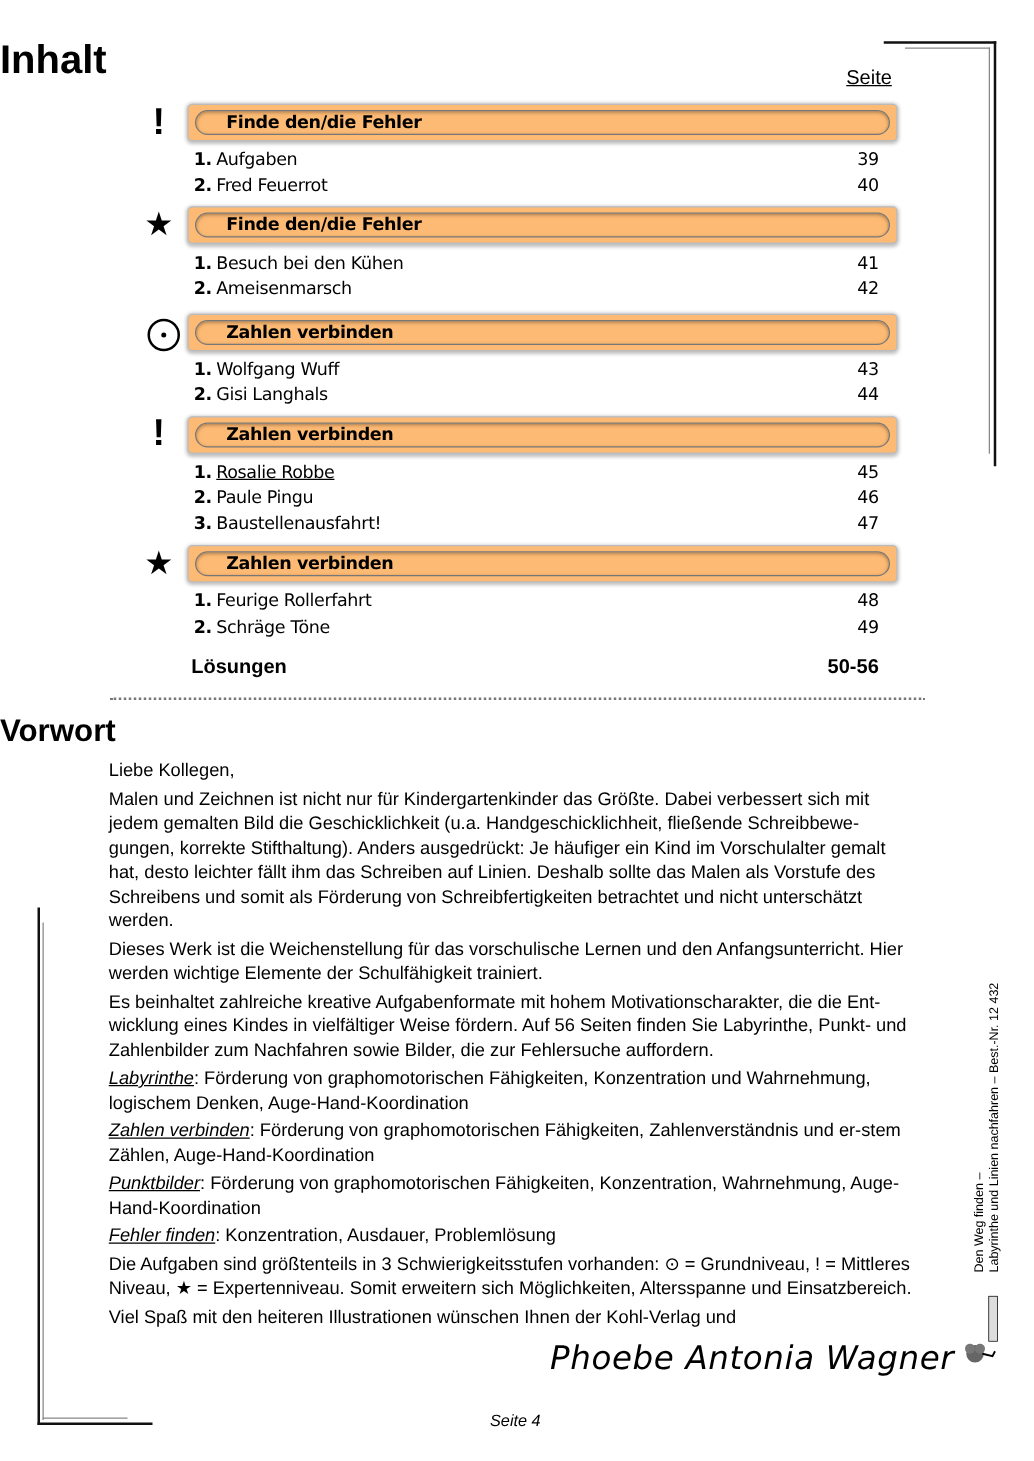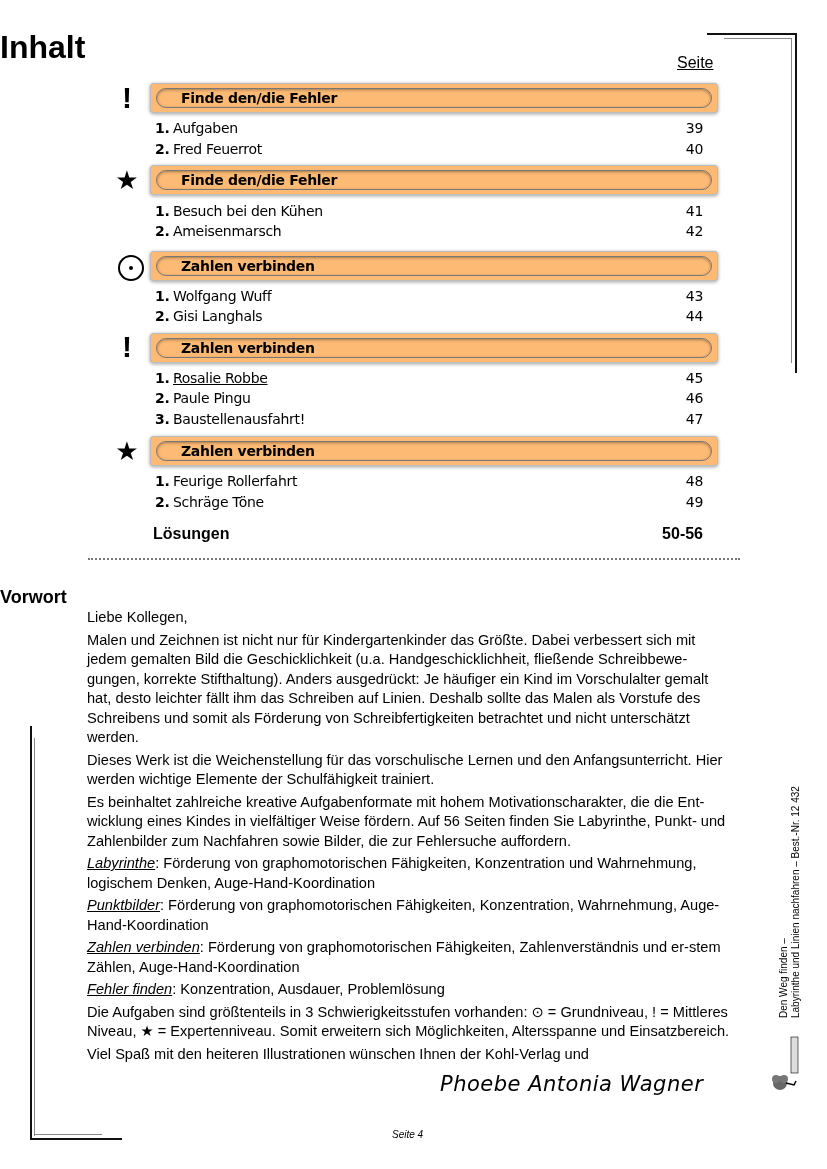--- a/index.html
+++ b/index.html
@@ -33,28 +33,28 @@
 
     .toc-item { position: absolute; left: 155px; width: 548px; height: 18px; font-size: 14px; font-family: "DejaVu Sans", sans-serif; letter-spacing: -0.3px; }
     .toc-num { font-weight: bold; display: inline-block; width: 18px; }
     .toc-page { position: absolute; right: 0; top: 0; }
 
     #loesungen { position: absolute; left: 153px; width: 550px; top: 525px; font-size: 16px; font-weight: bold; }
     #loesungen .toc-page { position: absolute; right: 0; top: 0; }
 
     .dotted { position: absolute; left: 88px; top: 558px; width: 652px; border-top: 2px dotted #777; height: 0; }
 
-    #vorwort-title { top: 571px; font-size: 18px; margin-top: 16px; }
+    #vorwort-title { top: 571px; font-size: 25px; }
 
     .body-text { position: absolute; left: 87px; width: 660px; font-size: 14.6px; line-height: 19.5px; font-family: "Liberation Sans", sans-serif; }
     .body-text p { margin: 0 12px 3px 0; }
     .body-text .term { font-style: italic; text-decoration: underline; }
 
-    #signature { position: absolute; left: 440px; top: 1072px; font-size: 21px; font-style: italic; font-family: "DejaVu Sans", sans-serif; letter-spacing: 0.5px; }
-    #page-footer { position: absolute; left: 392px; top: 1129px; font-size: 10px; font-style: italic; }
+    #signature { position: absolute; left: 440px; top: 1072px; font-size: 26px; font-style: italic; font-family: "DejaVu Sans", sans-serif; letter-spacing: 0.5px; }
+    #page-footer { position: absolute; left: 392px; top: 1129px; font-size: 13px; font-style: italic; }
 
     .side-text { position: absolute; transform: rotate(-90deg); transform-origin: left top; font-size: 10px; white-space: nowrap; font-family: "Liberation Sans", sans-serif; }
     #side-line1 { left: 778px; top: 1018px; }
     #side-line2 { left: 790px; top: 1018px; }
     #publisher-logo { position: absolute; left: 770px; top: 1035px; width: 30px; height: 60px; }
   </style>
 </head>
 <body>
 
 <div class="frame-line fr-top-outer"></div>
@@ -115,22 +115,22 @@
 <div class="dotted"></div>
 
 <div class="title" id="vorwort-title">Vorwort</div>
 
 <div class="body-text" style="top:608px;">
   <p>Liebe Kollegen,</p>
   <p>Malen und Zeichnen ist nicht nur für Kindergartenkinder das Größte. Dabei verbessert sich mit jedem gemalten Bild die Geschicklichkeit (u.a. Handgeschicklichheit, fließende Schreibbewe-gungen, korrekte Stifthaltung). Anders ausgedrückt: Je häufiger ein Kind im Vorschulalter gemalt hat, desto leichter fällt ihm das Schreiben auf Linien. Deshalb sollte das Malen als Vorstufe des Schreibens und somit als Förderung von Schreibfertigkeiten betrachtet und nicht unterschätzt werden.</p>
   <p>Dieses Werk ist die Weichenstellung für das vorschulische Lernen und den Anfangsunterricht. Hier werden wichtige Elemente der Schulfähigkeit trainiert.</p>
   <p>Es beinhaltet zahlreiche kreative Aufgabenformate mit hohem Motivationscharakter, die die Ent-wicklung eines Kindes in vielfältiger Weise fördern. Auf 56 Seiten finden Sie Labyrinthe, Punkt- und Zahlenbilder zum Nachfahren sowie Bilder, die zur Fehlersuche auffordern.</p>
   <p><span class="term">Labyrinthe</span><span>: Förderung von graphomotorischen Fähigkeiten, Konzentration und Wahrnehmung, logischem Denken, Auge-Hand-Koordination</span></p>
+  <p><span class="term">Zahlen verbinden</span><span>: Förderung von graphomotorischen Fähigkeiten, Zahlenverständnis und er-stem Zählen, Auge-Hand-Koordination</span></p>
   <p><span class="term">Punktbilder</span><span>: Förderung von graphomotorischen Fähigkeiten, Konzentration, Wahrnehmung, Auge-Hand-Koordination</span></p>
-  <p><span class="term">Zahlen verbinden</span><span>: Förderung von graphomotorischen Fähigkeiten, Zahlenverständnis und er-stem Zählen, Auge-Hand-Koordination</span></p>
   <p><span class="term">Fehler finden</span><span>: Konzentration, Ausdauer, Problemlösung</span></p>
   <p>Die Aufgaben sind größtenteils in 3 Schwierigkeitsstufen vorhanden: ⊙ = Grundniveau, ! = Mittleres Niveau, ★ = Expertenniveau. Somit erweitern sich Möglichkeiten, Altersspanne und Einsatzbereich.</p>
   <p>Viel Spaß mit den heiteren Illustrationen wünschen Ihnen der Kohl-Verlag und</p>
 </div>
 
 <div id="signature">Phoebe Antonia Wagner</div>
 <div id="page-footer">Seite 4</div>
 
 <div class="side-text" id="side-line1">Den Weg finden –</div>
 <div class="side-text" id="side-line2">Labyrinthe und Linien nachfahren   –   Best.-Nr. 12 432</div>

